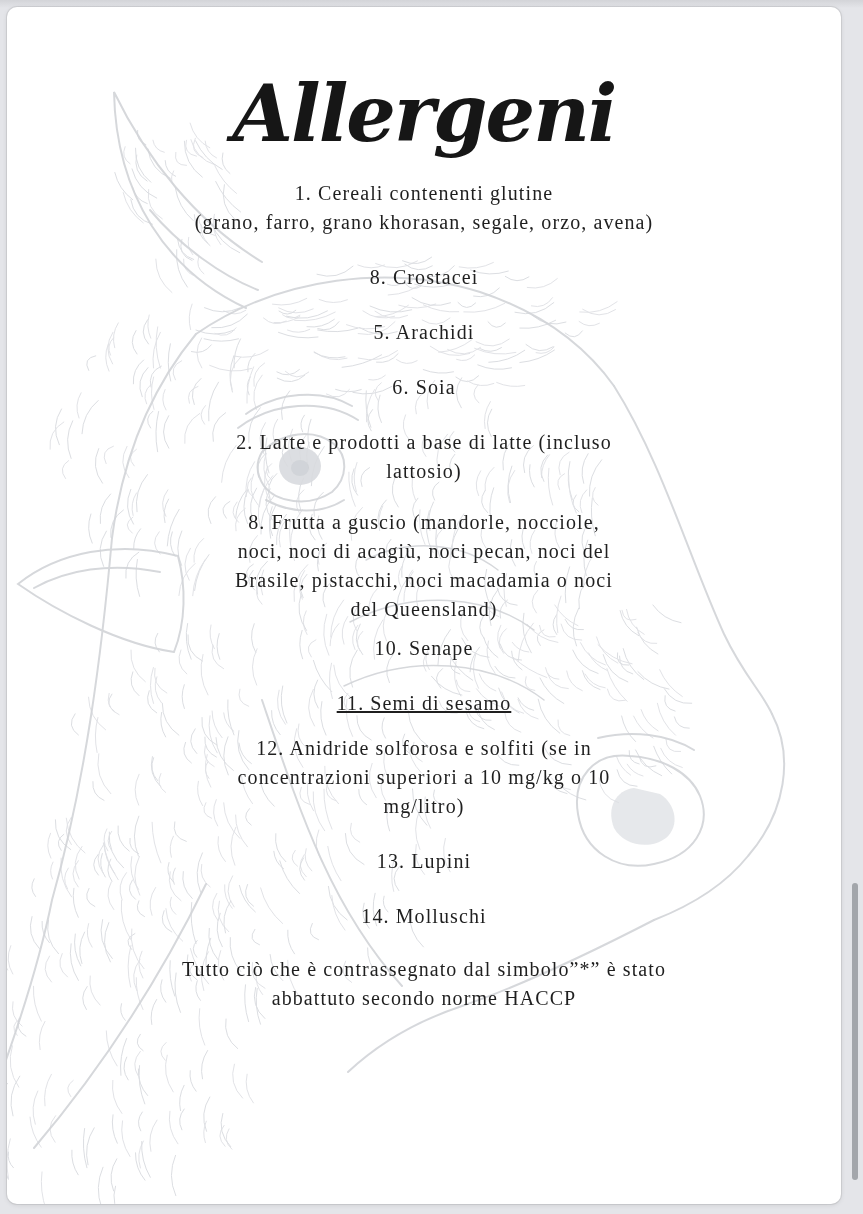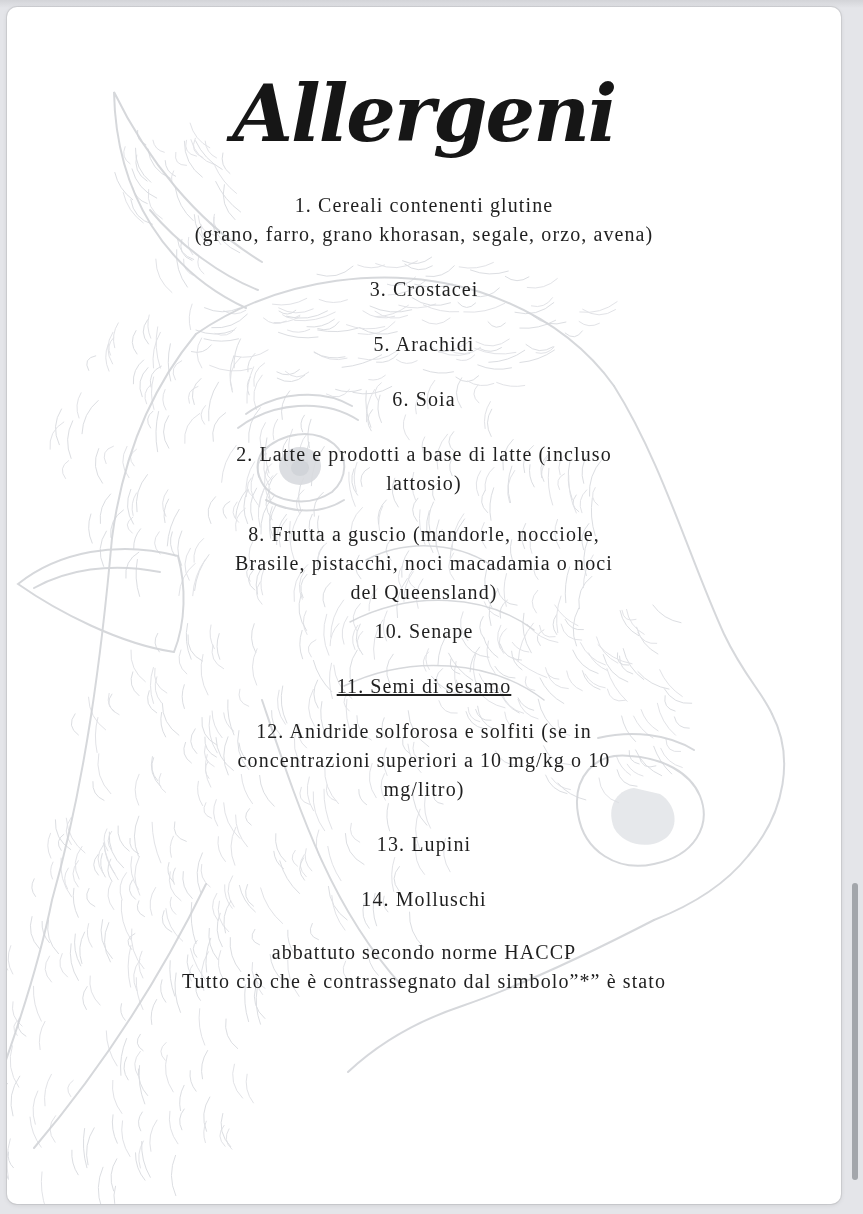--- a/index.html
+++ b/index.html
@@ -37,21 +37,21 @@
   .title {
     margin: 58px 0 0 0;
     font-family: "DejaVu Serif", serif;
     font-style: italic;
     font-weight: 700;
     font-size: 78px;
     line-height: 98px;
     letter-spacing: -2px;
     color: #161616;
   }
-  .allergen-list { margin-top: 28px; }
+  .allergen-list { margin-top: 16px; }
   .allergen-item {
     margin: 0 0 26px 0;
     color: var(--text, #1f1f1f);
   }
   .allergen-line {
     font-size: 20px;
     line-height: 29px;
     letter-spacing: 1.1px;
     white-space: nowrap;
   }
@@ -854,34 +854,35 @@
     </svg>
 
     <div class="content">
       <h1 class="title">Allergeni</h1>
       <div class="allergen-list" id="allergen-list">
           <div class="allergen-item">
             <div class="allergen-line">1. Cereali contenenti glutine</div>
             <div class="allergen-line">(grano, farro, grano khorasan, segale, orzo, avena)</div>
           </div>
           <div class="allergen-item">
-            <div class="allergen-line">3. Crostacei</div>
+            <div class="allergen-line">8. Crostacei</div>
           </div>
           <div class="allergen-item">
             <div class="allergen-line">5. Arachidi</div>
           </div>
           <div class="allergen-item">
             <div class="allergen-line">6. Soia</div>
           </div>
           <div class="allergen-item">
             <div class="allergen-line">2. Latte e prodotti a base di latte (incluso</div>
             <div class="allergen-line">lattosio)</div>
           </div>
           <div class="allergen-item">
             <div class="allergen-line">8. Frutta a guscio (mandorle, nocciole,</div>
+            <div class="allergen-line">noci, noci di acagiù, noci pecan, noci del</div>
             <div class="allergen-line">Brasile, pistacchi, noci macadamia o noci</div>
             <div class="allergen-line">del Queensland)</div>
           </div>
           <div class="allergen-item">
             <div class="allergen-line">10. Senape</div>
           </div>
           <div class="allergen-item">
             <div class="allergen-line">11. Semi di sesamo</div>
           </div>
           <div class="allergen-item">
@@ -890,20 +891,20 @@
             <div class="allergen-line">mg/litro)</div>
           </div>
           <div class="allergen-item">
             <div class="allergen-line">13. Lupini</div>
           </div>
           <div class="allergen-item">
             <div class="allergen-line">14. Molluschi</div>
           </div>
         </div>
       <div class="footer-note" id="footer-note">
+          <div class="footer-line">Tutto ciò che è contrassegnato dal simbolo”*” è stato</div>
           <div class="footer-line">abbattuto secondo norme HACCP</div>
-          <div class="footer-line">Tutto ciò che è contrassegnato dal simbolo”*” è stato</div>
         </div>
     </div>
 
   </div>
   <div class="scrollbar-thumb"></div>
 </div>
 
 </body></html>

